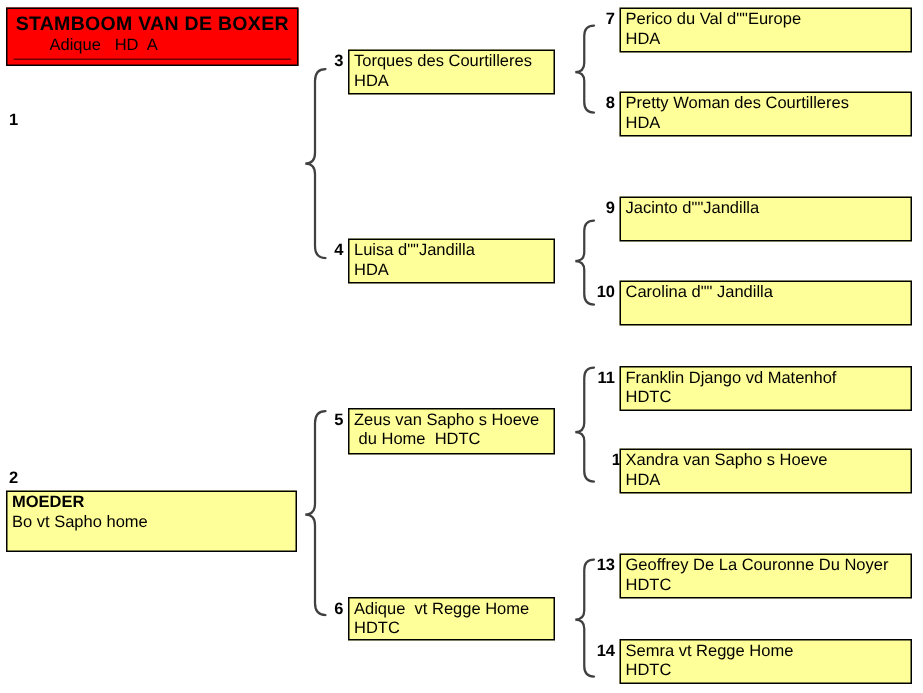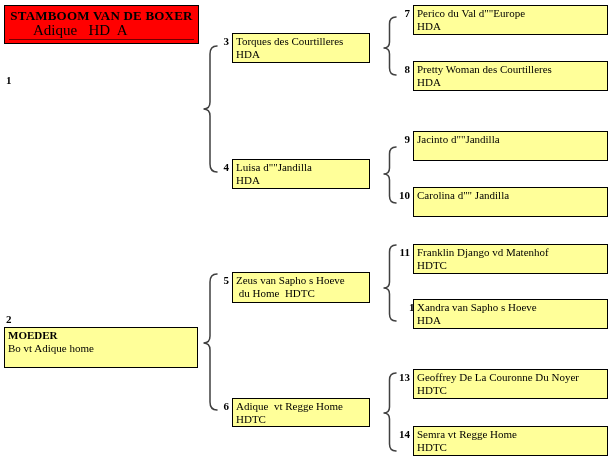--- a/index.html
+++ b/index.html
@@ -1,41 +1,41 @@
 <!DOCTYPE html>
 <html style="--page-bg: #ffffff; --title-bg: #ff0000; --node-bg: #ffff99; --node-border: #000000; --brace: #404040;"><head>
 <meta charset="utf-8">
 <style>
   html, body { margin: 0; padding: 0; background: #ffffff; }
   .canvas {
     position: relative;
     width: 615px;
     height: 462px;
     background: var(--page-bg, #ffffff);
-    font-family: Liberation Serif, serif;
+    font-family: Liberation Sans, sans-serif;
     overflow: hidden;
   }
   .title-box {
     position: absolute;
     box-sizing: border-box;
     background: var(--title-bg, #ff0000);
     border: 1px solid #000000;
   }
   .title-heading {
     font-size: 13px;
     line-height: 16px;
     font-weight: bold;
     text-align: center;
     padding-top: 2px;
     letter-spacing: 0.2px;
     color: #000000;
     white-space: pre;
   }
   .title-subject {
-    font-size: 15px;
+    font-size: 11px;
     line-height: 13px;
     padding-left: 28px;
     color: #000000;
     white-space: pre;
   }
   .title-underline {
     position: absolute;
     left: 4px;
     right: 4px;
     bottom: 3px;
@@ -83,21 +83,21 @@
     <div class="title-heading">STAMBOOM VAN DE BOXER</div>
     <div class="title-subject">Adique   HD  A</div>
     <div class="title-underline"></div>
   </div>
 
   <div class="num num-left" style="left:6px;top:74px;width:20px">1</div>
 
   <div class="num num-left" style="left:6px;top:313px;width:20px">2</div>
   <div class="node" style="left:4px;top:327px;width:194px;height:41px">
     <div class="line role">MOEDER</div>
-    <div class="line">Bo vt Adique home</div>
+    <div class="line">Bo vt Sapho home</div>
   </div>
 
   <div class="num" style="left:206px;top:35px;width:23px">3</div>
   <div class="node" style="left:232px;top:33px;width:138px;height:30px">
     <div class="line">Torques des Courtilleres</div>
     <div class="line">HDA</div>
   </div>
 
   <div class="num" style="left:206px;top:161px;width:23px">4</div>
   <div class="node" style="left:232px;top:159px;width:138px;height:30px">

